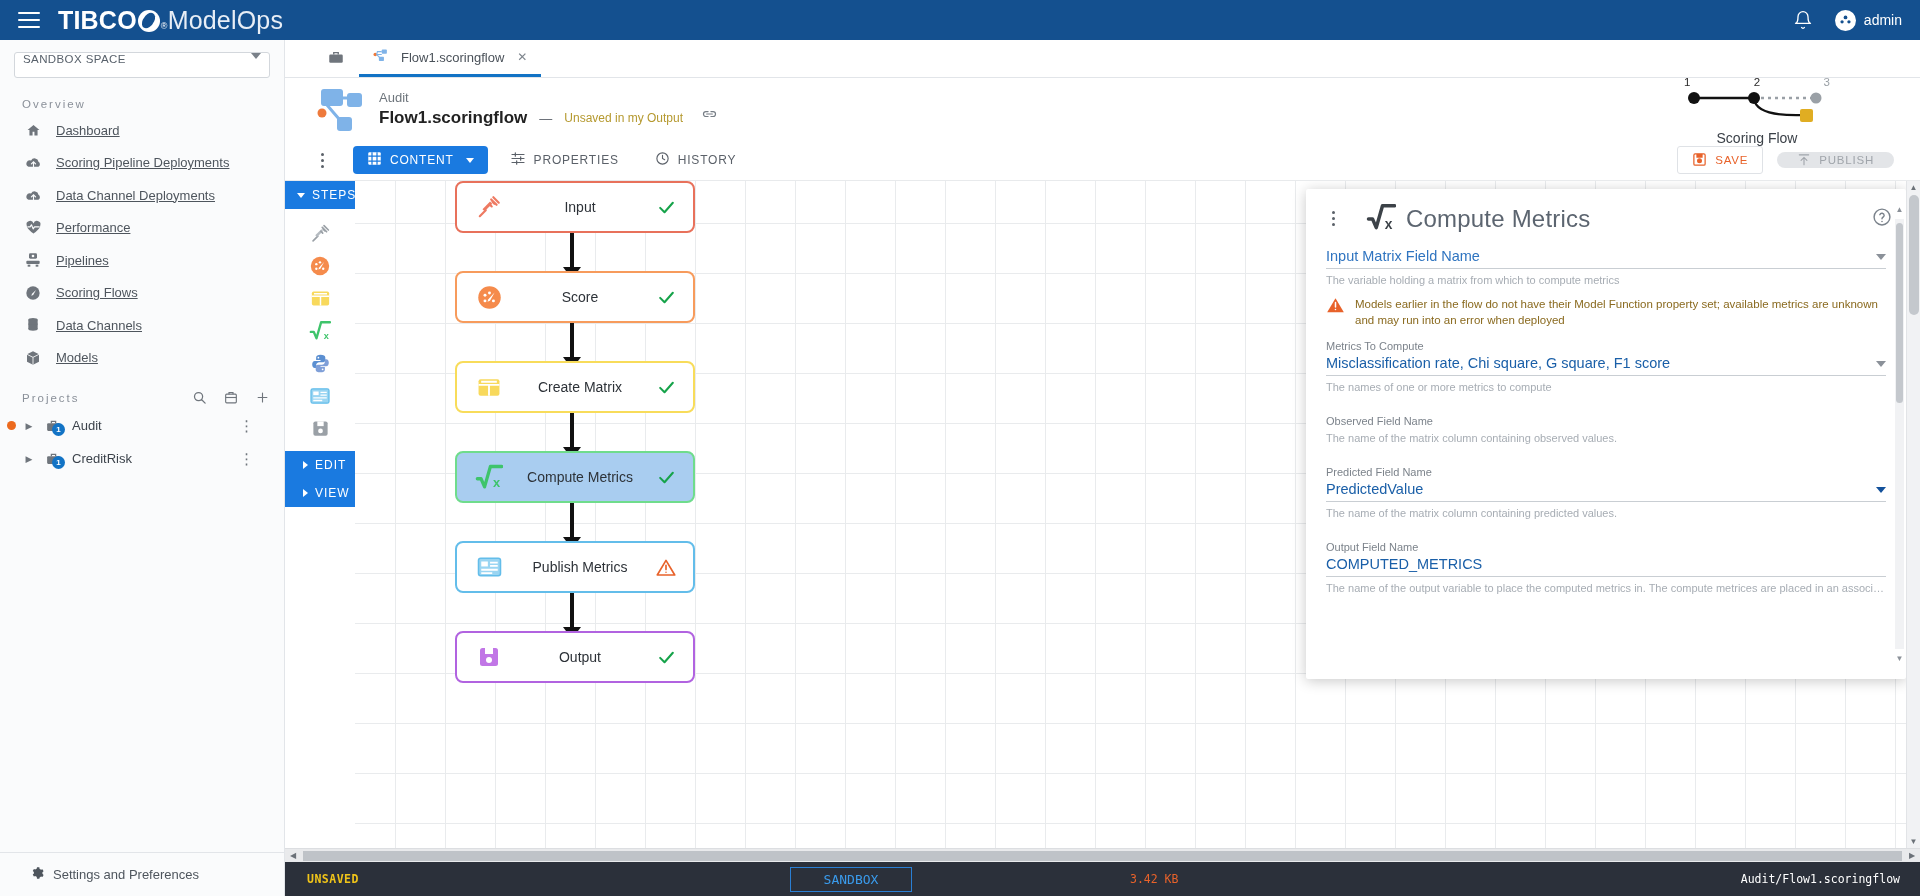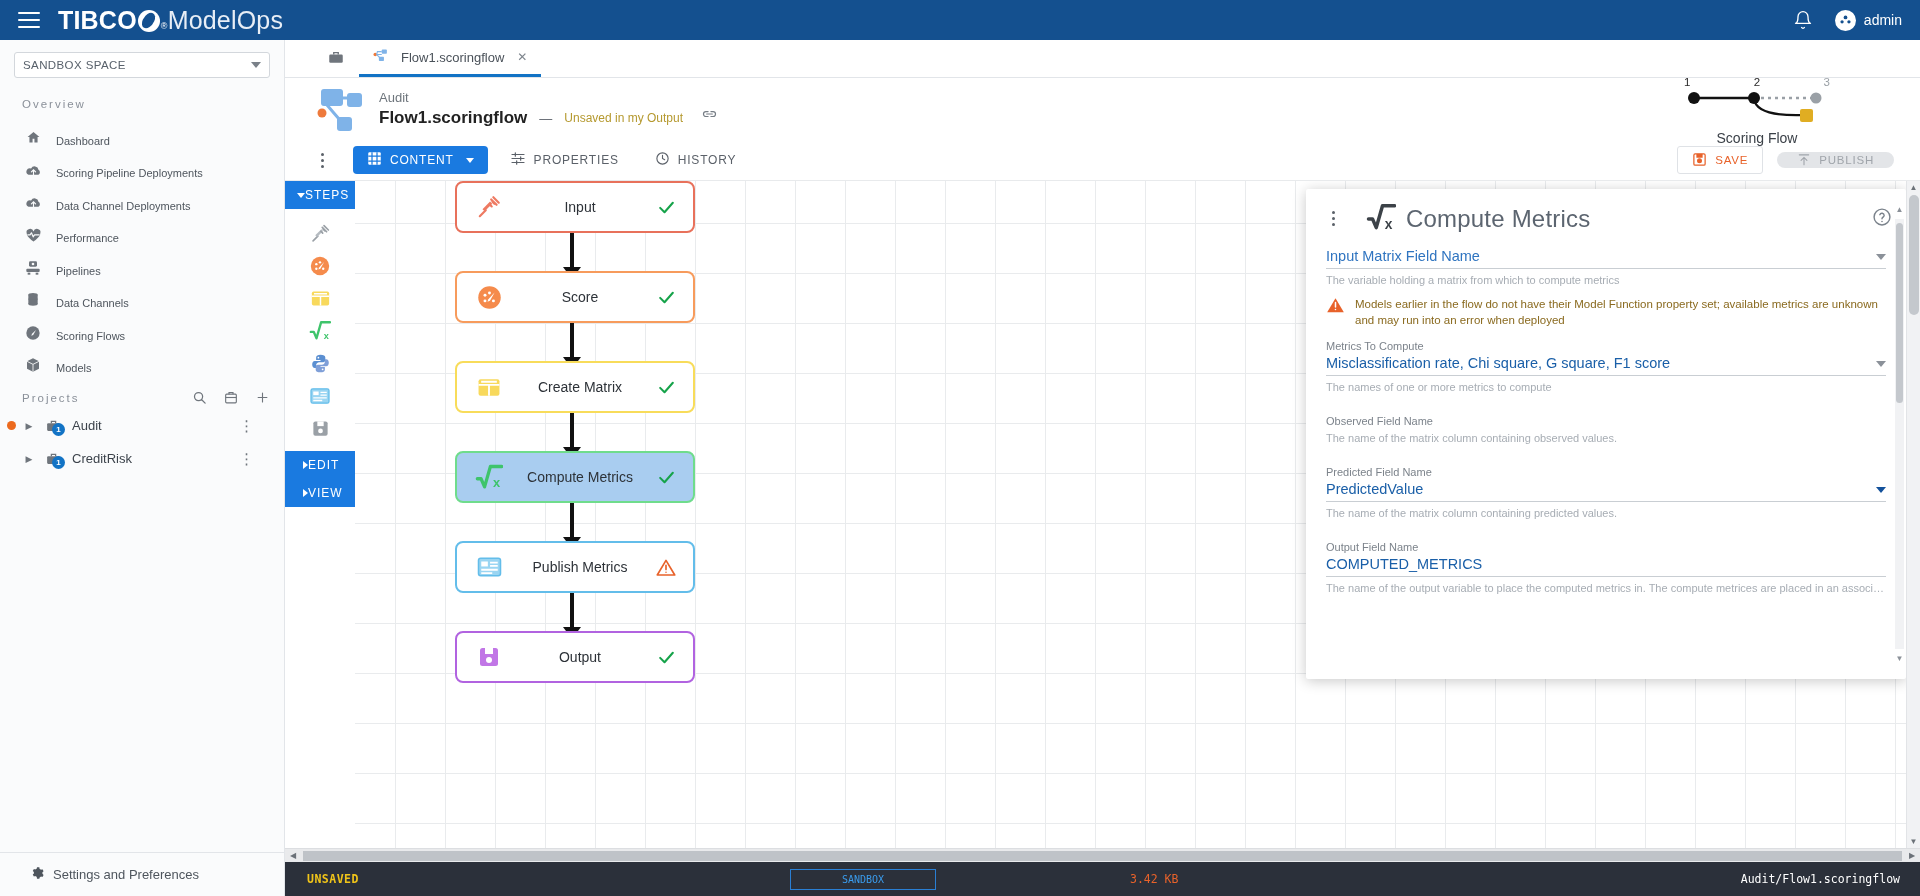--- a/index.html
+++ b/index.html
@@ -38,26 +38,26 @@
     display:flex;align-items:center;justify-content:center;font-size:12px;
   }
 
   
   #shell { display:flex; height:856px; }
 
   
   #sidebar { width:285px; background:#fafbfc; border-right:1px solid #e2e5e9; position:relative; flex:0 0 285px;}
   #space-select{
     margin:12px 14px 10px 14px; height:26px; border:1px solid #d3d7dc; background:#fff;
-    border-radius:3px; display:flex; align-items:center; padding:0 8px;
+    border-radius:3px; display:flex; padding:0 8px;
     font-size:11.5px; color:#58616b; letter-spacing:.4px; cursor:pointer;
   }
   #space-select .caret{ margin-left:auto; border-left:5px solid transparent; border-right:5px solid transparent; border-top:6px solid #7a8189;}
   .sec-label{ font-size:11.5px; color:#8a9099; letter-spacing:2px; padding:10px 0 4px 22px;}
-  .nav-item{ display:flex; align-items:flex-end; height:32.5px; padding-left:22px; cursor:pointer; color:#4e555d; font-size:11px;}
+  .nav-item{ display:flex; align-items:center; height:32.5px; padding-left:22px; cursor:pointer; color:#4e555d; font-size:13px;text-decoration:underline;}
   .nav-ico{ width:22px; height:18px; margin-right:12px; display:flex; align-items:center; justify-content:center; color:#6f757c;}
   .nav-ico svg{ display:block; }
   #projects-head{ display:flex; align-items:center; padding:16px 14px 4px 22px; }
   #projects-head .sec-t{ font-size:11.5px; color:#8a9099; letter-spacing:2px;}
   #projects-head .acts{ margin-left:auto; display:flex; gap:16px; align-items:center;}
   #projects-head .acts span{ cursor:pointer; color:#6f757c; display:flex;}
   .proj-row{ display:flex; align-items:center; height:33px; font-size:13px; color:#3c434b; cursor:pointer; padding-left:4px;}
   .proj-dot{ width:14px; display:flex; justify-content:center;}
   .proj-dot i{ width:9px;height:9px;border-radius:50%; background:#ec6a1e; display:block;}
   .proj-arrow{ width:22px; display:flex; justify-content:center; color:#6f757c; font-size:9px;}
@@ -106,21 +106,21 @@
   .tbtn .dd{ border-left:4px solid transparent;border-right:4px solid transparent;border-top:5px solid currentColor; margin-left:4px;}
   #toolbar-right{ margin-left:auto; display:flex; align-items:center; gap:14px; padding-right:26px;}
   #save-btn{ display:flex;align-items:center;gap:8px; height:28px; padding:0 14px; border:1px solid #dfe2e6; border-radius:3px;
              color:#e8622a; font-size:11.5px; letter-spacing:.8px; cursor:pointer; background:#fff;}
   #publish-btn{ display:flex;align-items:center;gap:8px; height:16px; padding:0 20px; border-radius:14px; background:#e3e5e8;
              color:#a0a5ab; font-size:11.5px; letter-spacing:.8px; cursor:default;}
 
   
   #canvasarea{ flex:1; position:relative; display:flex; min-height:0; border-top:1px solid #e8eaec;}
   #stepsrail{ width:70px; flex:0 0 70px; position:relative; z-index:4; background:#fff; }
-  .rail-hdr{ background:#1a7ae0; color:#fff; height:28px; display:flex; align-items:center; padding-left:12px;
+  .rail-hdr{ background:#1a7ae0; color:#fff; height:28px; display:flex; align-items:center; gap:7px; padding-left:12px;
              font-size:12px; letter-spacing:1px; cursor:pointer;}
   .rail-hdr .tri-d{ border-left:4px solid transparent;border-right:4px solid transparent;border-top:5px solid #fff;}
   .rail-hdr .tri-r{ border-top:4px solid transparent;border-bottom:4px solid transparent;border-left:5px solid #fff; margin-left:6px;}
   .rail-ico{ height:32.5px; display:flex; align-items:center; justify-content:center; cursor:pointer;}
   #rail-icons{ padding:8px 0 6px 0;}
 
   #canvas{ flex:1; position:relative; overflow:hidden;
      background-image: linear-gradient(to right,#e9ebed 1px,transparent 1px),
                        linear-gradient(to bottom,#e9ebed 1px,transparent 1px);
      background-size:50px 50px; background-position:-10px -8px;
@@ -164,22 +164,22 @@
   #hscroll .arr{ width:16px; text-align:center; font-size:8px; color:#6b7178;}
   #hscroll .track{ flex:1; height:10px; background:#bfc3c8; margin:0 2px;}
   #vscroll{ position:absolute; right:0; top:0; bottom:0; width:14px; background:#f1f2f4; border-left:1px solid #e2e4e7; z-index:7;}
   #vscroll .arr{ position:absolute; left:0;right:0; text-align:center; font-size:8px; color:#6b7178;}
   #vscroll .thumb{ position:absolute; left:2px; width:10px; background:#c4c8cd; border-radius:5px;}
 
   
   #statusbar{ height:34px; background:#2b303a; display:flex; align-items:center; color:#fff;
     font-family:"DejaVu Sans Mono", monospace; font-size:11.5px; position:relative;}
   #statusbar .unsaved{ color:#f0c419; font-weight:700; margin-left:22px; letter-spacing:.5px;}
-  #statusbar .sandbox{ position:absolute; left:505px; width:146px; text-align:center; border:1px solid #2a7fd4;
-      color:#3a9bec; font-size:10px; padding:4px 0; cursor:pointer;}
+  #statusbar .sandbox{ position:absolute; left:505px; width:122px; text-align:center; border:1px solid #2a7fd4;
+      color:#3a9bec; font-size:13px; padding:4px 0; cursor:pointer;}
   #statusbar .size{ position:absolute; left:845px; color:#e8622a;}
   #statusbar .path{ position:absolute; right:20px; color:#fff;}
 </style>
 </head>
 <body>
 
 <div id="topbar">
   <div id="hamburger">
     <span></span>
       <span></span>
@@ -269,39 +269,39 @@
             <rect x="2" y="13" width="20" height="5" rx="1.5"></rect>
             <rect x="4" y="19" width="4" height="3"></rect>
             <rect x="16" y="19" width="4" height="3"></rect>
           </svg>
       </span>
       <span>Pipelines</span>
     </div>
 
     <div class="nav-item">
       <span class="nav-ico">
+        <svg width="16" height="16" viewBox="0 0 24 24" fill="#6f757c">
+            <circle cx="12" cy="12" r="10"></circle>
+            <path d="M16.5 7.5 10.5 13.2l-1.1 2.9 2.9-1.1z" fill="#fafbfc"></path>
+          </svg>
+      </span>
+      <span>Scoring Flows</span>
+    </div>
+
+    <div class="nav-item">
+      <span class="nav-ico">
         <svg width="14" height="16" viewBox="0 0 20 24" fill="#6f757c">
             <ellipse cx="10" cy="4" rx="7" ry="2.6"></ellipse>
             <ellipse cx="10" cy="11" rx="7" ry="2.6"></ellipse>
             <ellipse cx="10" cy="18" rx="7" ry="2.6"></ellipse>
             <rect x="3" y="4" width="14" height="7"></rect>
             <rect x="3" y="11" width="14" height="7"></rect>
           </svg>
       </span>
       <span>Data Channels</span>
-    </div>
-
-    <div class="nav-item">
-      <span class="nav-ico">
-        <svg width="16" height="16" viewBox="0 0 24 24" fill="#6f757c">
-            <circle cx="12" cy="12" r="10"></circle>
-            <path d="M16.5 7.5 10.5 13.2l-1.1 2.9 2.9-1.1z" fill="#fafbfc"></path>
-          </svg>
-      </span>
-      <span>Scoring Flows</span>
     </div>
 
     <div class="nav-item">
       <span class="nav-ico">
         <svg width="16" height="16" viewBox="0 0 24 24" fill="#6f757c">
             <path d="M12 2 3 6.5v11L12 22l9-4.5v-11z"></path>
             <path d="M3 6.5 12 11l9-4.5M12 11v11" stroke="#fafbfc" stroke-width="1.3" fill="none"></path>
           </svg>
       </span>
       <span>Models</span>

